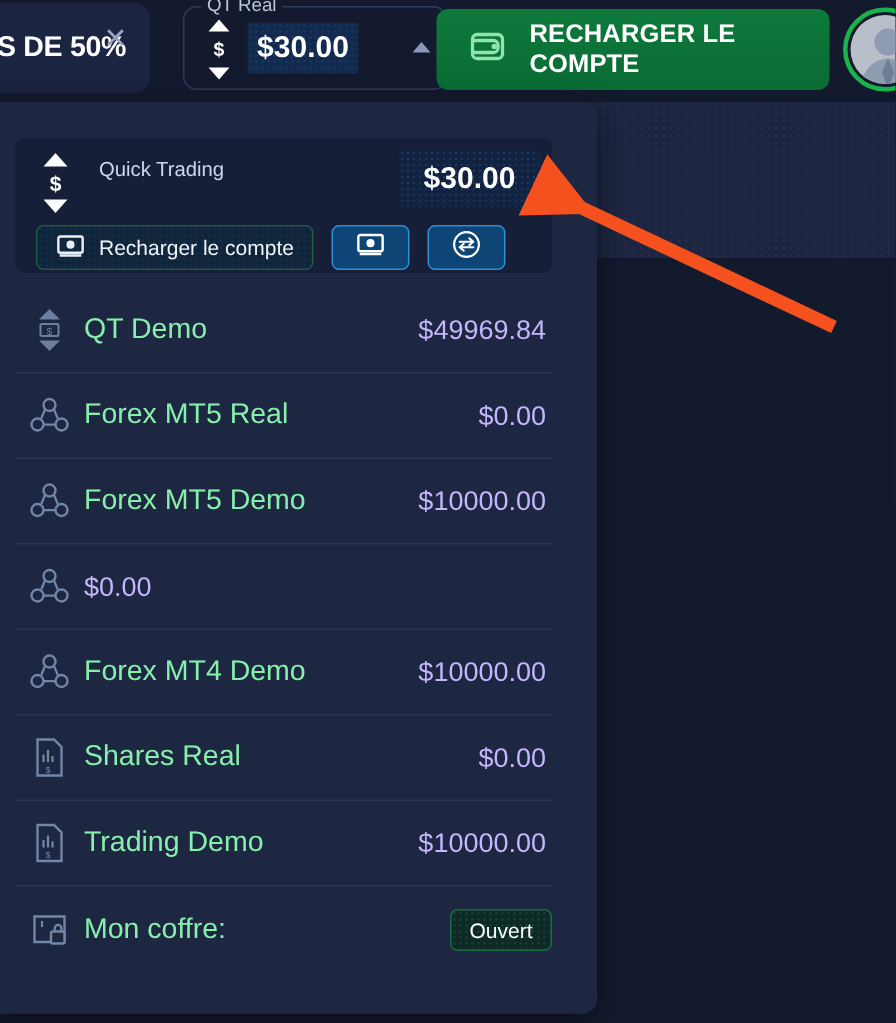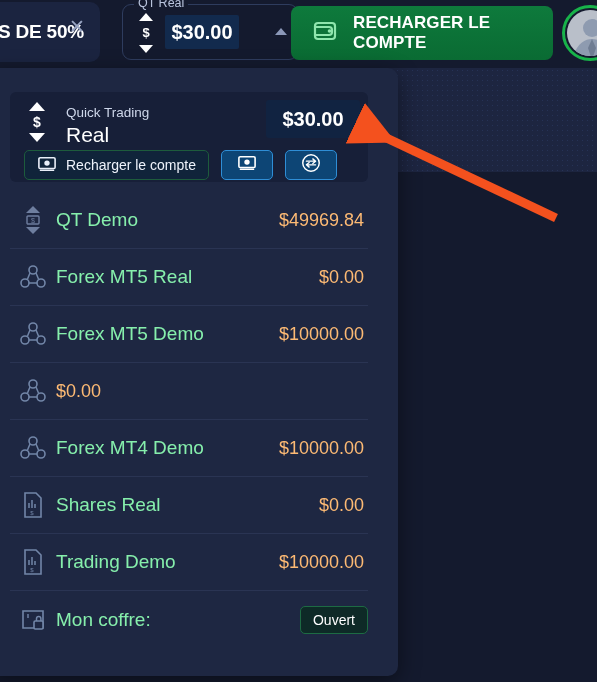--- a/index.html
+++ b/index.html
@@ -133,21 +133,21 @@
   }
 
   .dd-list { position:absolute; left:20px; top:124px; width:358px; }
   .dd-row {
     position: relative; height: 57px; display:flex; align-items:center;
     border-bottom: 1px solid #2a3453; cursor:pointer;
   }
   .dd-row:last-child { border-bottom: none; }
   .dd-row .ricon { width: 46px; display:flex; align-items:center; justify-content:center; }
   .dd-row .rlabel { color:#86efac; font-size:19px; flex:1; }
-  .dd-row .rvalue { color:#fdba74; font-size:18px; text-align:right; padding-right:4px; }
+  .dd-row .rvalue { color:#c4b5fd; font-size:18px; text-align:right; padding-right:4px; }
   .badge-open {
     border:1px solid #1d6b43; border-radius:5px; background:#0e2a27;
     color:#ffffff; font-size:14px; padding:5px 12px;
     background-image: radial-gradient(#17463b 0.6px, transparent 0.7px); background-size:4px 4px;
   }
 
   .qt-demo-icon { display:flex; flex-direction:column; align-items:center; gap:1px; }
   .qtd-up { width:0;height:0;border-left:7px solid transparent;border-right:7px solid transparent;border-bottom:7px solid #6e7e9f; }
   .qtd-dn { width:0;height:0;border-left:7px solid transparent;border-right:7px solid transparent;border-top:7px solid #6e7e9f; }
 
@@ -205,21 +205,20 @@
   <div class="dropdown">
 
     <div class="dd-head">
       <div class="qt-icon">
         <div class="qt-tri-up"></div>
         <div class="qt-dollar">$</div>
         <div class="qt-tri-dn"></div>
       </div>
       <div class="dd-head-titles">
         <div class="dd-sub">Quick Trading</div>
-        <div class="dd-name">Real</div>
       </div>
       <div class="dd-amount">$30.00</div>
 
       <div class="dd-actions">
         <div class="btn-deposit">
           <span>
             <svg width="20" height="18" viewBox="0 0 22 20">
               <rect x="2" y="3" width="18" height="12" rx="1.5" stroke="#e8eef8" stroke-width="1.8" fill="none"></rect>
               <circle cx="11" cy="9" r="3" fill="#e8eef8"></circle>
               <path d="M3 17 h16" stroke="#e8eef8" stroke-width="1.8"></path>

